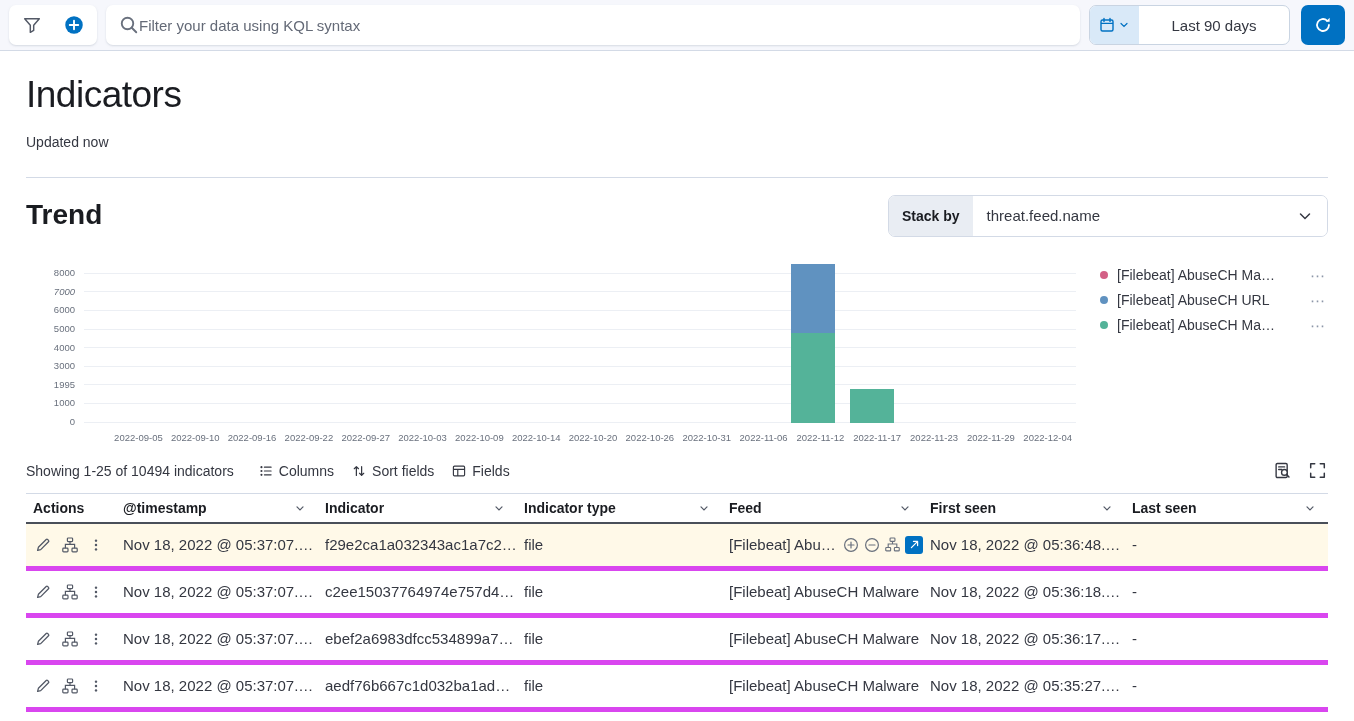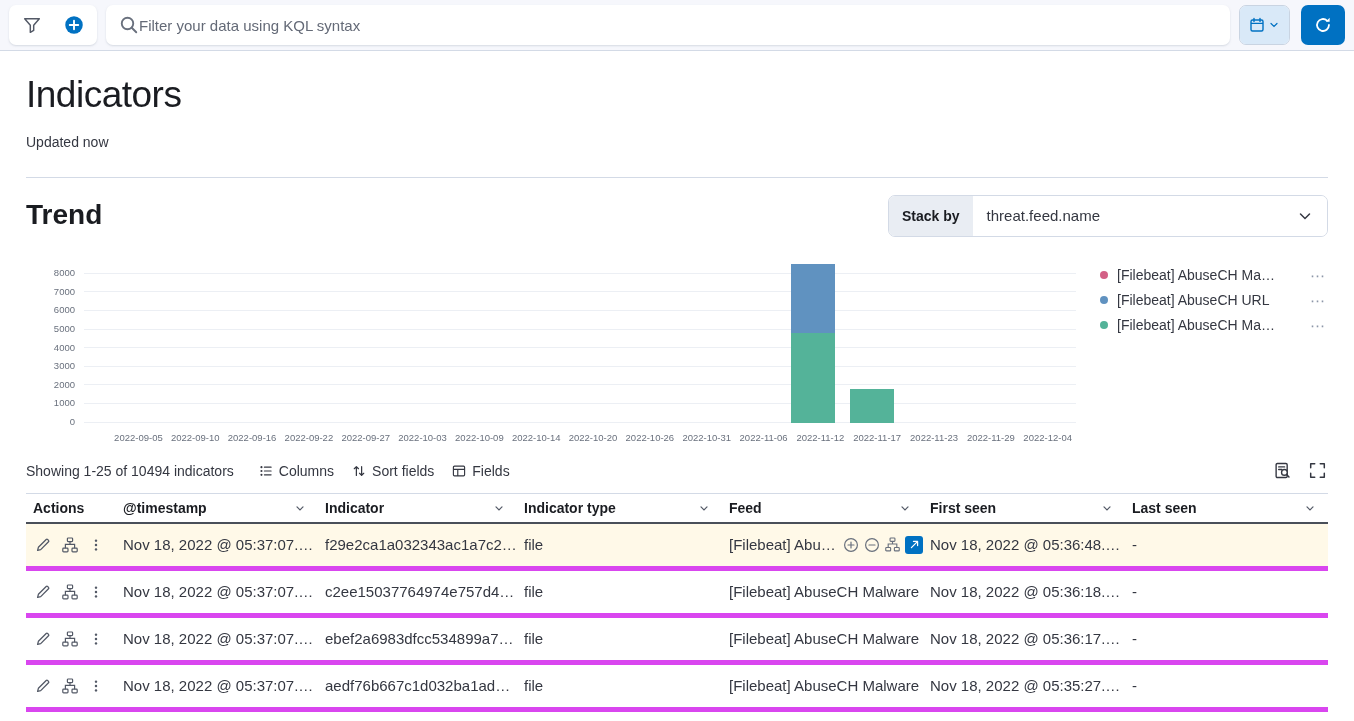--- a/index.html
+++ b/index.html
@@ -126,20 +126,21 @@
             <path d="M2 6.4h12" stroke="#0071c2" stroke-width="1.4"></path>
             <path d="M5 1.4v3M11 1.4v3" stroke="#0071c2" stroke-width="1.4" stroke-linecap="round"></path>
           </svg>
       </span>
       <span>
         <svg width="12" height="12" viewBox="0 0 16 16">
             <path d="M4 6l4 4 4-4" fill="none" stroke="#0071c2" stroke-width="1.6" stroke-linecap="round"></path>
           </svg>
       </span>
     </button>
+    <button class="date-label">Last 90 days</button>
   </div>
 
   <button class="refresh-btn">
     <span>
       <svg width="18" height="18" viewBox="0 0 16 16">
           <path d="M13.3 8A5.3 5.3 0 1 1 11.6 4.1" fill="none" stroke="#fff" stroke-width="1.6" stroke-linecap="round"></path>
           <path d="M13.9 1.6v3.4h-3.4z" fill="#fff"></path>
         </svg>
     </span>
   </button>
@@ -164,26 +165,26 @@
       </button>
     </div>
   </div>
 
   <div class="chart-wrap">
     <div class="chart-left">
       <div class="plot-row">
         <div class="yaxis">
             <div class="ytick" style="bottom: calc(0% - 4px);">0</div>
             <div class="ytick" style="bottom: calc(11.6279% - 4px);">1000</div>
-            <div class="ytick" style="bottom: calc(23.2558% - 4px);">2000</div>
+            <div class="ytick" style="bottom: calc(23.2558% - 4px);">1995</div>
             <div class="ytick" style="bottom: calc(34.8837% - 4px);">3000</div>
             <div class="ytick" style="bottom: calc(46.5116% - 4px);">4000</div>
             <div class="ytick" style="bottom: calc(58.1395% - 4px);">5000</div>
             <div class="ytick" style="bottom: calc(69.7674% - 4px);">6000</div>
-            <div class="ytick" style="bottom: calc(81.3953% - 4px);">7000</div>
+            <div class="ytick" style="bottom: calc(81.3953% - 4px); font-style: italic;">7000</div>
             <div class="ytick" style="bottom: calc(93.0233% - 4px);">8000</div>
           </div>
         <div class="plot">
           <div>
               <div class="gridline" style="bottom: 0%;"></div>
               <div class="gridline" style="bottom: 11.6279%;"></div>
               <div class="gridline" style="bottom: 23.2558%;"></div>
               <div class="gridline" style="bottom: 34.8837%;"></div>
               <div class="gridline" style="bottom: 46.5116%;"></div>
               <div class="gridline" style="bottom: 58.1395%;"></div>

